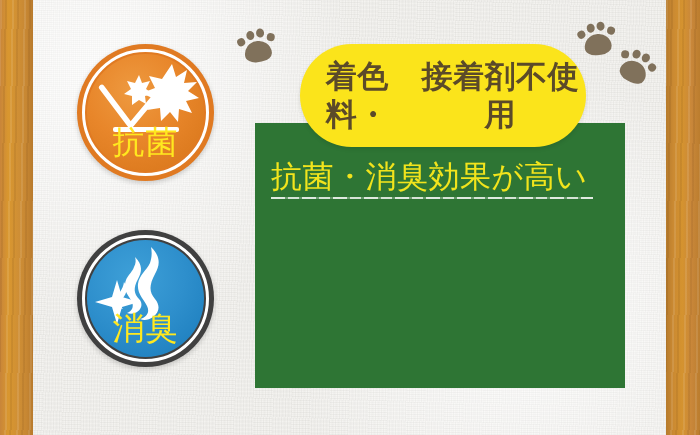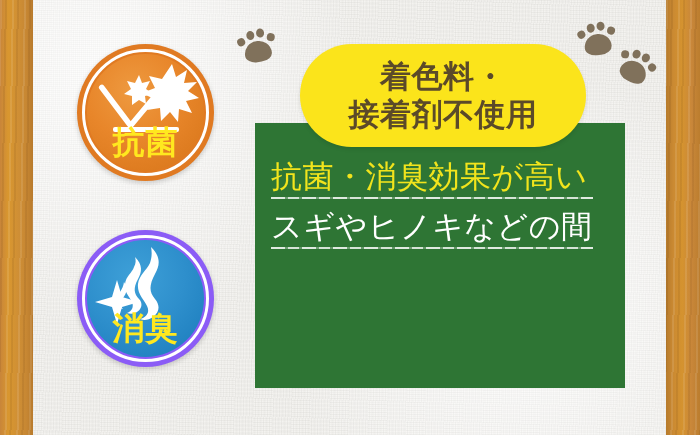--- a/index.html
+++ b/index.html
@@ -104,32 +104,32 @@
     inset: 10px;
     border-radius: 50%;
   }
   .badge-label {
     position: absolute;
     left: 0;
     right: 0;
     bottom: 23px;
     text-align: center;
     font-size: 32px;
-    font-weight: 700;
+    font-weight: 400;
     color: #ffe81f;
     letter-spacing: 1px;
     line-height: 1;
     font-family: "DejaVu Sans", "Liberation Sans", sans-serif;
   }
 
   .badge-antibac { left: 77px; top: 44px; background: #e07a22; }
   .badge-antibac .face {
     background: radial-gradient(circle at 40% 32%, #ee9a40 0%, #e8862a 45%, #dd7b1f 78%, #d4721a 100%);
   }
-  .badge-deo { left: 77px; top: 230px; background: #8b5cf6; }
+  .badge-deo { left: 77px; top: 230px; background: #404040; }
   .badge-deo .face {
     background: radial-gradient(circle at 40% 32%, #3ea0d8 0%, #2e8fcc 48%, #2182c1 80%, #1a7ab8 100%);
   }
   .badge-icon-svg { position: absolute; left: 0; top: 0; }
 
   
   .green-panel {
     position: absolute;
     left: 255px;
     top: 123px;
@@ -175,21 +175,21 @@
     width: 286px;
     height: 103px;
     background: #fbe41b;
     border-radius: 52px;
     box-shadow: 0 2px 4px rgba(0,0,0,0.10);
   }
   .yellow-pill .pill-text {
     position: absolute;
     inset: 0;
     display: flex;
-    flex-direction: column;
+    flex-direction: row;
     align-items: center;
     justify-content: center;
     color: #5b4a29;
     font-size: 31px;
     font-weight: 700;
     line-height: 1.22;
     letter-spacing: 0.5px;
     text-align: center;
   }
   .yellow-pill .pill-text span { display: block; }
@@ -227,24 +227,20 @@
   </div>
 
   <div class="green-panel">
     <div class="green-lines">
 
       <div class="gline">
         <span class="hl">抗菌・消臭効果が高い</span>
         <span class="rule"></span>
       </div>
 
-      <div class="gline">
-        <span>スギやヒノキなどの間</span>
-        <span class="rule"></span>
-      </div>
 
 
 
     </div>
   </div>
 
   <div class="badge-circle badge-antibac">
     <div class="face"></div>
     <div class="ring"></div>
     <svg class="badge-icon-svg" width="137" height="137" viewBox="0 0 137 137">

